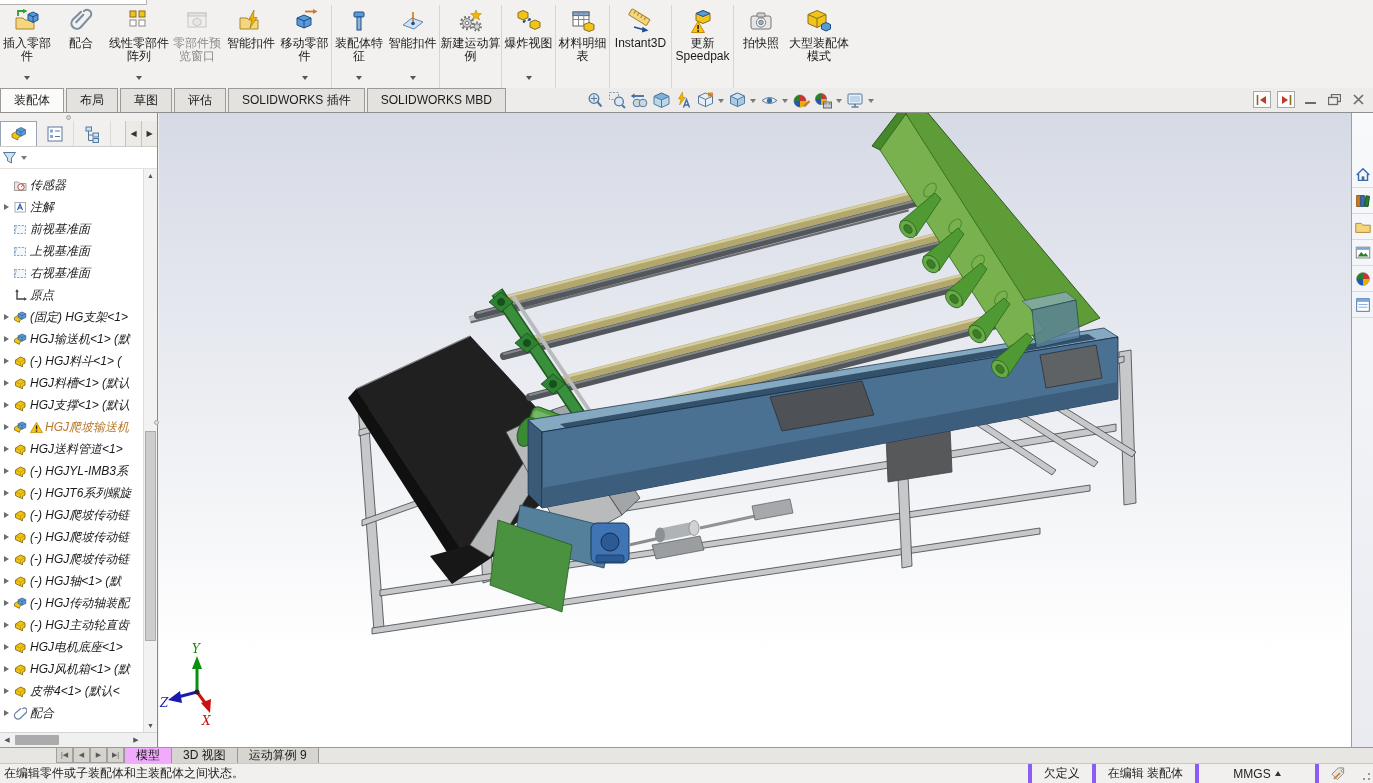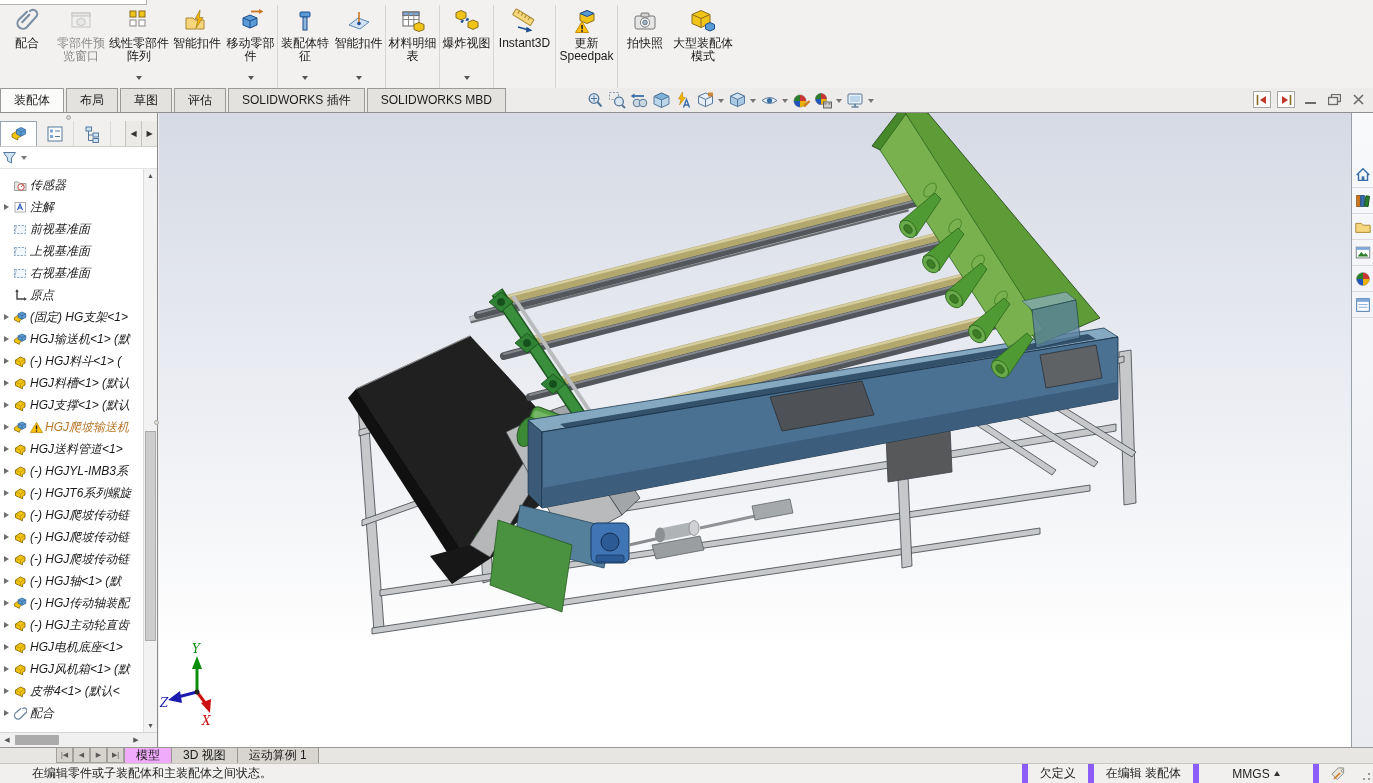--- a/index.html
+++ b/index.html
@@ -74,55 +74,67 @@
   .tpane .stack { margin-top:50px; }
 
   
   .btabs { position:absolute; left:0; bottom:20px; width:1373px; height:16px; background:#e8e6e3; border-top:1px solid #9a9896; display:flex; align-items:stretch; font-size:12px; }
   .bnav { display:flex; margin-left:56px; }
   .bnav .nb { width:17px; background:#d6d3ce; border:1px solid #a3a19d; border-top:none; display:flex; align-items:center; justify-content:center; font-size:7px; color:#5a5a5a; }
   .btab { padding:0 11px; line-height:15px; border-right:1px solid #9a9896; background:#d8d5d0; flex:none; }
   .btab.active { background:#f0abfc; border-left:1px solid #9a9896; }
 
   
-  .sbar { position:absolute; left:0; bottom:0; width:1373px; height:20px; background:#f1f0ee; border-top:1px solid #cac8c4; display:flex; align-items:center; color:#222;padding-left:28px; }
+  .sbar { position:absolute; left:0; bottom:0; width:1373px; height:20px; background:#f1f0ee; border-top:1px solid #cac8c4; display:flex; align-items:center; color:#222; }
   .smsg { flex:1; padding-left:4px; }
-  .scell { border-left:6px solid #8b5cf6; height:100%; display:flex; align-items:center; justify-content:center; padding:0 12px; gap:4px; }
+  .scell { border-left:4px solid #8b5cf6; height:100%; display:flex; align-items:center; justify-content:center; padding:0 12px; gap:4px; }
   .uptri { width:0; height:0; border-left:3.5px solid transparent; border-right:3.5px solid transparent; border-bottom:5px solid #333; }
   .grip { width:14px; height:100%; position:relative; }
   .grip b { position:absolute; width:2px; height:2px; background:#9a9894; }
 </style>
 </head>
 <body>
 
 <div class="ribbon">
   <div class="rbtn">
     <span class="ric"><svg viewBox="0 0 26 26">
+          <path d="M2,10 h7 l2,2 h9 v9 h-18 z" fill="#f6d67c" stroke="#a8862f"></path>
+          <path d="M4,8 V3 h5" fill="none" stroke="#2e9e2e" stroke-width="1.8"></path>
+          <polygon points="9,1 13.5,3 9,5.4" fill="#2e9e2e"></polygon>
+          <polygon points="19,4 24,6.4 24,12 19,14.4 14,12 14,6.4" fill="#5b9bd5" stroke="#1d4e8f"></polygon>
+          <polyline points="14,6.4 19,8.8 24,6.4" fill="none" stroke="#1d4e8f"></polyline>
+          <line x1="19" y1="8.8" x2="19" y2="14.4" stroke="#1d4e8f"></line>
+        </svg></span>
+    <span class="rlabel">插入零部件</span>
+    <span class="drop"></span>
+  </div>
+  <div class="rbtn">
+    <span class="ric"><svg viewBox="0 0 26 26">
           <path d="M16,3 a4.2,4.2 0 0 1 6,5.9 L12.5,19.5 a5.5,5.5 0 0 1 -7.8,-7.7 L13,3.8" fill="none" stroke="#7a8ea3" stroke-width="2.1" stroke-linecap="round"></path>
           <path d="M15.3,6.8 L8.2,14.2" stroke="#7a8ea3" stroke-width="2.1" stroke-linecap="round"></path>
         </svg></span>
     <span class="rlabel">配合</span>
-  </div>
-  <div class="rbtn disabled">
-    <span class="ric"><svg viewBox="0 0 26 26">
-          <rect x="4" y="5" width="18" height="14" fill="#efefef" stroke="#9a9a9a"></rect>
-          <rect x="4" y="5" width="18" height="3" fill="#d8d8d8" stroke="#9a9a9a"></rect>
-          <polygon points="13,10 17,12 17,16 13,18 9,16 9,12" fill="#dddddd" stroke="#9a9a9a"></polygon>
-        </svg></span>
-    <span class="rlabel">零部件预览窗口</span>
   </div>
   <div class="rbtn wide">
     <span class="ric"><svg viewBox="0 0 26 26">
           <rect x="4" y="3" width="6" height="6" fill="#f0c419" stroke="#8a6d1f"></rect>
           <rect x="13" y="3" width="6" height="6" fill="#f0c419" stroke="#8a6d1f"></rect>
           <rect x="4" y="12" width="6" height="6" fill="#fff" stroke="#8a8a8a"></rect>
           <rect x="13" y="12" width="6" height="6" fill="#fff" stroke="#8a8a8a"></rect>
         </svg></span>
     <span class="rlabel">线性零部件阵列</span>
     <span class="drop"></span>
+  </div>
+  <div class="rbtn disabled">
+    <span class="ric"><svg viewBox="0 0 26 26">
+          <rect x="4" y="5" width="18" height="14" fill="#efefef" stroke="#9a9a9a"></rect>
+          <rect x="4" y="5" width="18" height="3" fill="#d8d8d8" stroke="#9a9a9a"></rect>
+          <polygon points="13,10 17,12 17,16 13,18 9,16 9,12" fill="#dddddd" stroke="#9a9a9a"></polygon>
+        </svg></span>
+    <span class="rlabel">零部件预览窗口</span>
   </div>
   <div class="rbtn">
     <span class="ric"><svg viewBox="0 0 26 26">
           <path d="M2,10 h7 l2,2 h9 v9 h-18 z" fill="#f6d67c" stroke="#a8862f"></path>
           <polygon points="16,2 11,11 14,11 12,20 19,9.5 15.5,9.5" fill="#f7b500" stroke="#8a6d1f" stroke-width="0.6"></polygon>
         </svg></span>
     <span class="rlabel">智能扣件</span>
   </div>
   <div class="rbtn sep">
     <span class="ric"><svg viewBox="0 0 26 26">
@@ -143,43 +155,54 @@
     <span class="rlabel">装配体特征</span>
     <span class="drop"></span>
   </div>
   <div class="rbtn sep">
     <span class="ric"><svg viewBox="0 0 26 26">
           <polygon points="3,17 12,10 23,14 14,21" fill="#cfe3f5" stroke="#5f87ad"></polygon>
           <line x1="13" y1="4" x2="13" y2="15" stroke="#d07820" stroke-width="1.6"></line>
           <circle cx="13" cy="15.5" r="1.8" fill="#1d4e8f"></circle>
         </svg></span>
     <span class="rlabel">智能扣件</span>
+    <span class="drop"></span>
+  </div>
+  <div class="rbtn wide sep">
+    <span class="ric"><svg viewBox="0 0 26 26">
+          <polygon points="18,2 19.4,5.6 23.4,5.6 20.4,8.2 21.5,12 18,9.7 14.5,12 15.6,8.2 12.6,5.6 16.6,5.6" fill="#f7b500" stroke="#a87900" stroke-width="0.5"></polygon>
+          <circle cx="9" cy="15" r="6" fill="none" stroke="#777" stroke-width="2.4" stroke-dasharray="2,2.1"></circle>
+          <circle cx="9" cy="15" r="4.4" fill="#d4d4d4" stroke="#777"></circle>
+          <circle cx="9" cy="15" r="1.8" fill="#fff" stroke="#777"></circle>
+          <circle cx="19" cy="18.5" r="4" fill="none" stroke="#777" stroke-width="2" stroke-dasharray="1.7,1.8"></circle>
+          <circle cx="19" cy="18.5" r="2.8" fill="#d4d4d4" stroke="#777"></circle>
+        </svg></span>
+    <span class="rlabel">新建运动算例</span>
+  </div>
+  <div class="rbtn sep">
+    <span class="ric"><svg viewBox="0 0 26 26">
+          <polygon points="7,2.5 12,4.7 12,9.7 7,11.9 2,9.7 2,4.7" fill="#f0c419" stroke="#8a6d1f"></polygon>
+          <polygon points="19,12 24,14.2 24,19.2 19,21.4 14,19.2 14,14.2" fill="#f0c419" stroke="#8a6d1f"></polygon>
+          <line x1="8" y1="13" x2="14" y2="12" stroke="#1d4e8f" stroke-dasharray="2,1.6"></line>
+          <circle cx="8" cy="13.6" r="1.3" fill="#1d4e8f"></circle>
+          <circle cx="13.5" cy="11.4" r="1.3" fill="#1d4e8f"></circle>
+        </svg></span>
+    <span class="rlabel">爆炸视图</span>
     <span class="drop"></span>
   </div>
   <div class="rbtn sep">
     <span class="ric"><svg viewBox="0 0 26 26">
           <rect x="3" y="4" width="16" height="14" f="" fill="#ffffff" stroke="#666"></rect>
           <rect x="3" y="4" width="16" height="3.6" fill="#7fa8d9" stroke="#666"></rect>
           <line x1="3" y1="11.5" x2="19" y2="11.5" stroke="#888"></line>
           <line x1="8.5" y1="4" x2="8.5" y2="18" stroke="#888"></line>
           <line x1="13.8" y1="4" x2="13.8" y2="18" stroke="#888"></line>
           <polygon points="19,14.5 24,16.5 24,21.5 19,23.5 14,21.5 14,16.5" fill="#f0c419" stroke="#8a6d1f"></polygon>
         </svg></span>
     <span class="rlabel">材料明细表</span>
-  </div>
-  <div class="rbtn sep">
-    <span class="ric"><svg viewBox="0 0 26 26">
-          <polygon points="7,2.5 12,4.7 12,9.7 7,11.9 2,9.7 2,4.7" fill="#f0c419" stroke="#8a6d1f"></polygon>
-          <polygon points="19,12 24,14.2 24,19.2 19,21.4 14,19.2 14,14.2" fill="#f0c419" stroke="#8a6d1f"></polygon>
-          <line x1="8" y1="13" x2="14" y2="12" stroke="#1d4e8f" stroke-dasharray="2,1.6"></line>
-          <circle cx="8" cy="13.6" r="1.3" fill="#1d4e8f"></circle>
-          <circle cx="13.5" cy="11.4" r="1.3" fill="#1d4e8f"></circle>
-        </svg></span>
-    <span class="rlabel">爆炸视图</span>
-    <span class="drop"></span>
   </div>
   <div class="rbtn wide sep">
     <span class="ric"><svg viewBox="0 0 26 26">
           <g transform="rotate(32 12 9)">
             <rect x="1" y="6" width="21" height="7" rx="1" fill="#f6d67c" stroke="#a8862f"></rect>
             <line x1="5" y1="6" x2="5" y2="9.4" stroke="#a8862f"></line>
             <line x1="9" y1="6" x2="9" y2="9.4" stroke="#a8862f"></line>
             <line x1="13" y1="6" x2="13" y2="9.4" stroke="#a8862f"></line>
             <line x1="17" y1="6" x2="17" y2="9.4" stroke="#a8862f"></line>
           </g>
@@ -939,21 +962,21 @@
 
 <div class="btabs">
   <div class="bnav">
     <span class="nb">|◀</span>
     <span class="nb">◀</span>
     <span class="nb">▶</span>
     <span class="nb">▶|</span>
   </div>
   <div class="btab active">模型</div>
   <div class="btab">3D 视图</div>
-  <div class="btab">运动算例 1</div>
+  <div class="btab">运动算例 9</div>
 </div>
 
 <div class="sbar">
   <span class="smsg">在编辑零件或子装配体和主装配体之间状态。</span>
   <span class="scell">欠定义</span>
   <span class="scell">在编辑 装配体</span>
   <span class="scell" style="width:120px">
       <span>MMGS</span>
       <span class="uptri"></span>
     </span>

